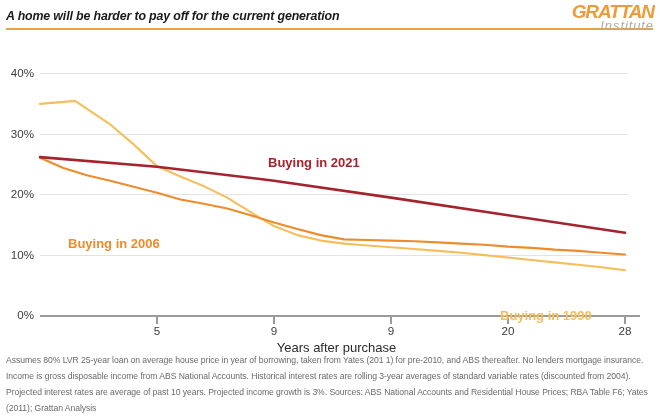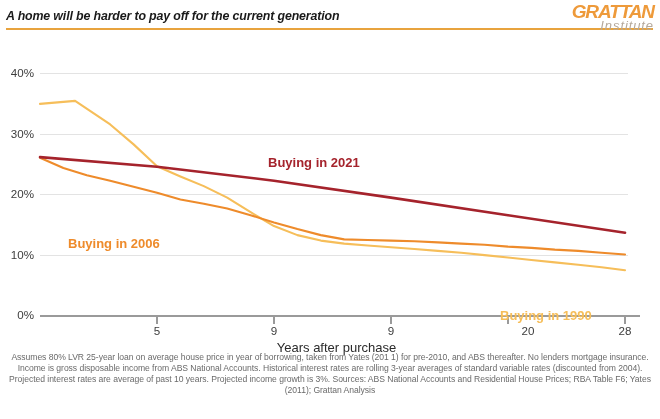--- a/index.html
+++ b/index.html
@@ -64,23 +64,22 @@
     transform:translateX(-50%);
   }
   svg.lines { position:absolute; left:0; top:0; overflow:visible; }
   .series-label {
     position:absolute; font-size:13px; font-weight:bold; white-space:nowrap;
   }
 
   
   .foot {
     position:absolute; left:6px; top:352px; width:648px;
-    font-size:8.6px; line-height:11px; color:#6a6a6a;
+    font-size:8.6px; line-height:16px; color:#6a6a6a;
     letter-spacing:-0.05px;
-    text-align:center;
   }
 </style>
 </head>
 <body>
 
 <div class="page">
 
   <div class="hdr">
     <div class="title">A home will be harder to pay off for the current generation</div>
     <div class="rule"></div>
@@ -111,21 +110,21 @@
       </svg>
     <div id="xaxis-layer">
         <div class="axisline" style="top: 263px;"></div>
         <div class="xtick" style="left: 156px; top: 264.6px;"></div>
         <div class="xlabel" style="left: 157px; top: 272px;">5</div>
         <div class="xtick" style="left: 273px; top: 264.6px;"></div>
         <div class="xlabel" style="left: 274px; top: 272px;">9</div>
         <div class="xtick" style="left: 390px; top: 264.6px;"></div>
         <div class="xlabel" style="left: 391px; top: 272px;">9</div>
         <div class="xtick" style="left: 507px; top: 264.6px;"></div>
-        <div class="xlabel" style="left: 508px; top: 272px; margin-left: 20px;">20</div>
+        <div class="xlabel" style="left: 508px; top: 272px;">20</div>
         <div class="xtick" style="left: 624px; top: 264.6px;"></div>
         <div class="xlabel" style="left: 625px; top: 272px;">28</div>
         <div class="axis-title" style="left: 336.5px; top: 288px;">Years after purchase</div>
       </div>
     <div id="annot-layer">
         <div class="series-label" style="left: 500px; top: 227px; color: rgb(246, 190, 90); margin-top: 29px;">Buying in 1990</div>
         <div class="series-label" style="left: 68px; top: 163px; color: rgb(238, 139, 43); margin-top: 21px;">Buying in 2006</div>
         <div class="series-label" style="left: 268px; top: 103px; color: rgb(165, 35, 44);">Buying in 2021</div>
       </div>
   </div>

